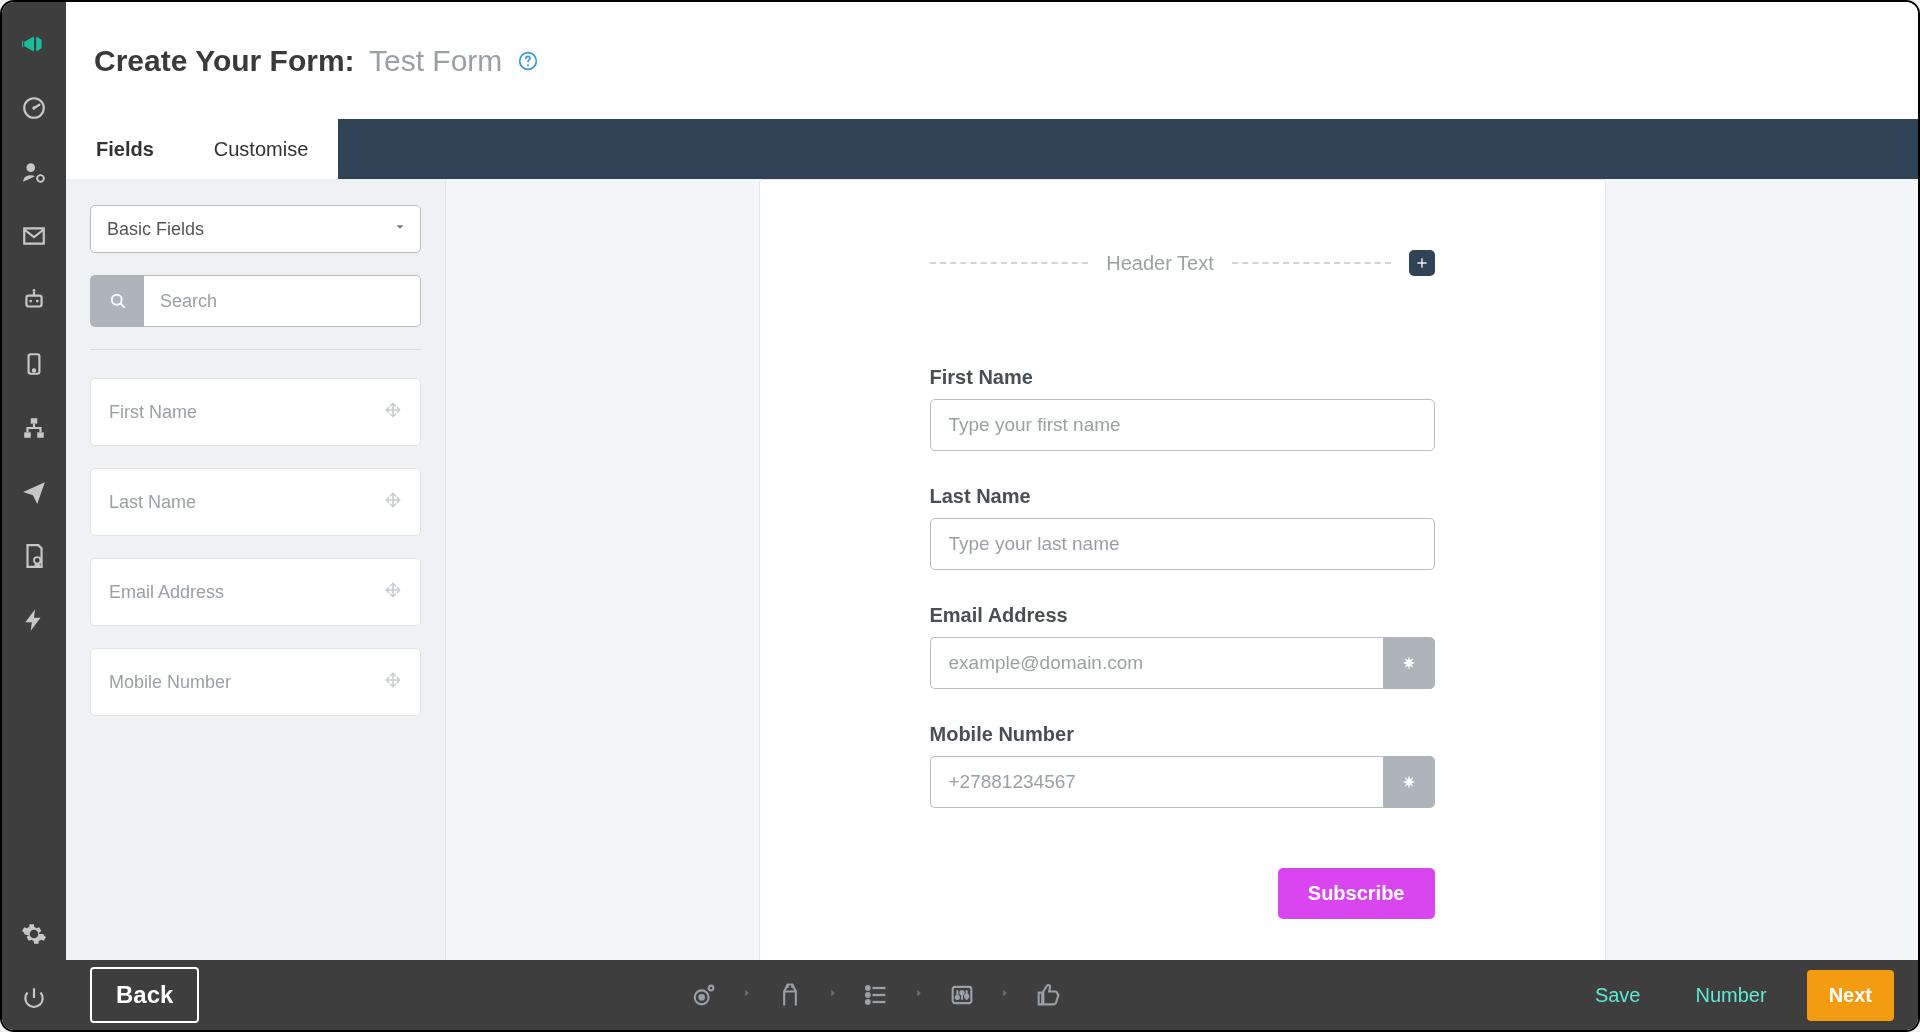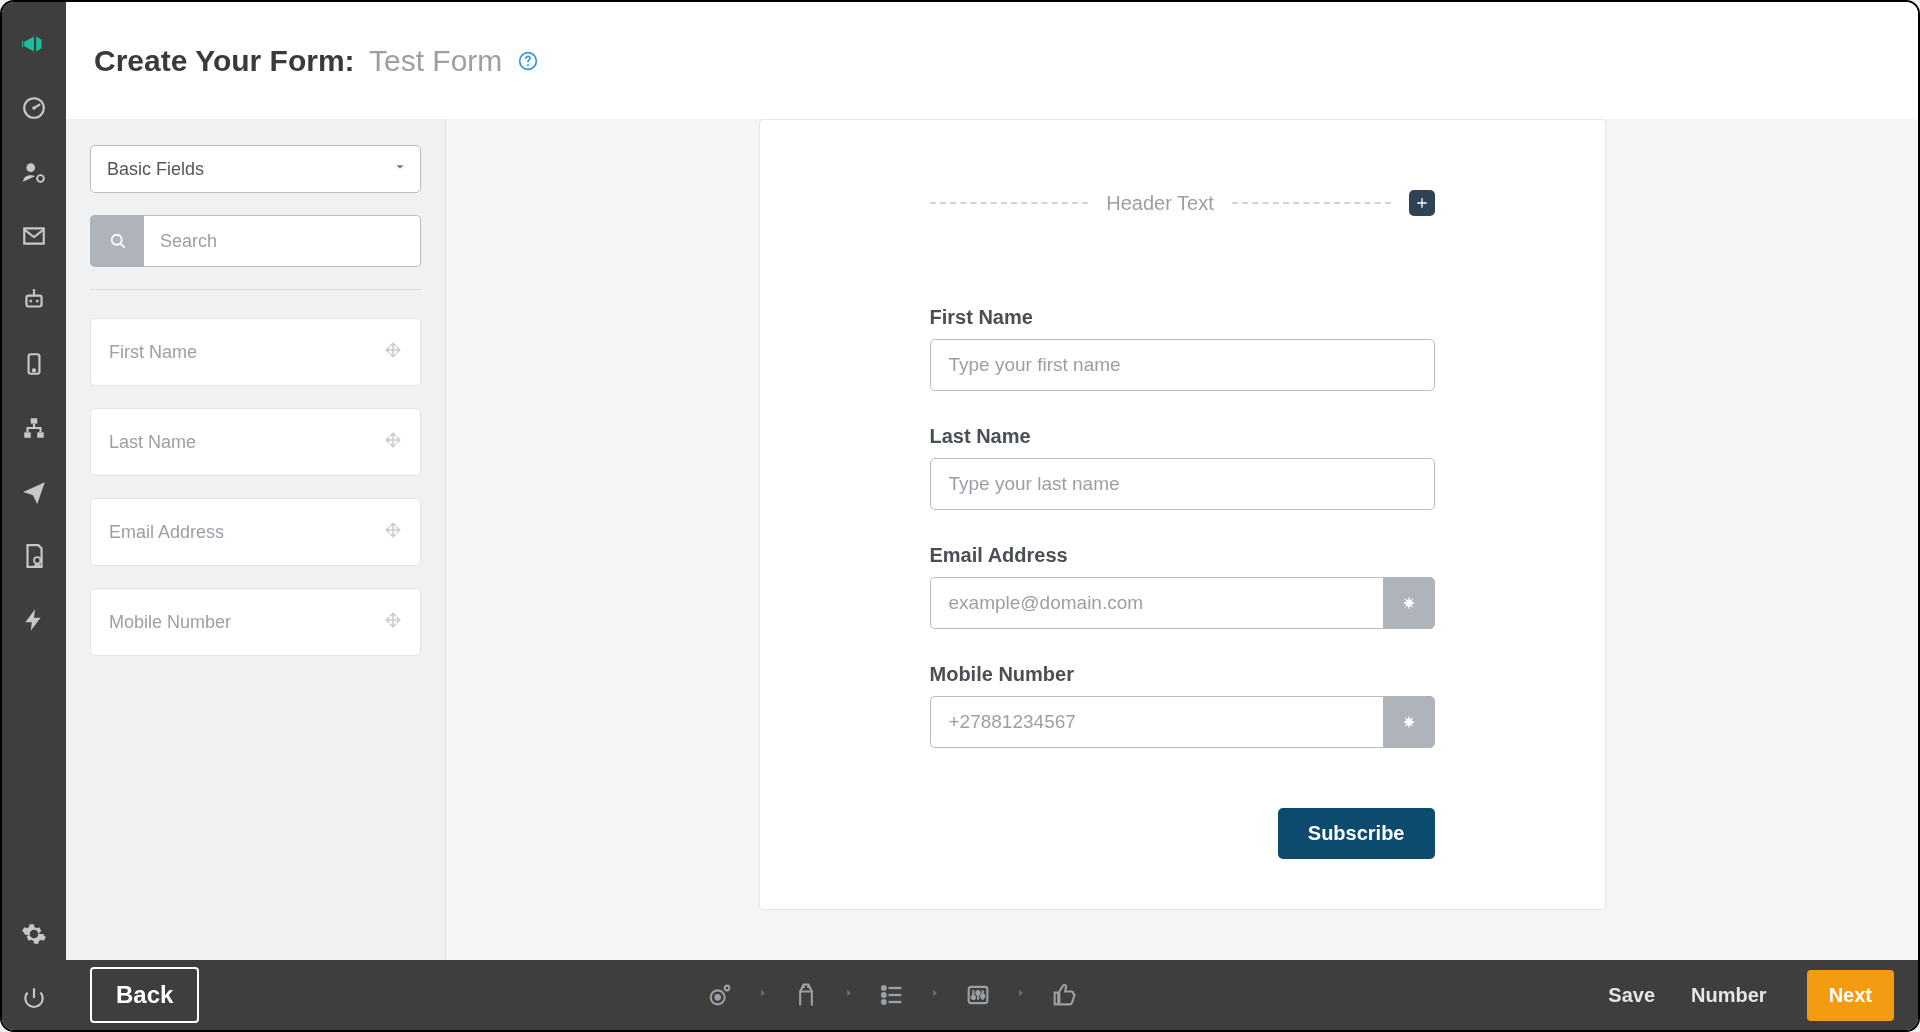--- a/index.html
+++ b/index.html
@@ -245,21 +245,21 @@
     height: 52px;
     background: #aeb4b9;
     border: 1px solid #aeb4b9;
     border-radius: 0 5px 5px 0;
     display: flex; align-items: center; justify-content: center;
     color: #fff;
   }
   .input-row.with-addon .form-input { border-radius: 5px 0 0 5px; border-right: none; }
   .submit-row { display: flex; justify-content: flex-end; margin-top: 60px; }
   .submit-btn {
-    background: #0c4a6e;
+    background: #d946ef;
     color: #fff;
     border: none;
     border-radius: 5px;
     font-size: 20px;
     font-weight: 600;
     padding: 14px 30px;
     cursor: pointer;
   }
 
   
@@ -284,25 +284,25 @@
   .footer-spacer { flex: 1; }
   .step-icons { display: flex; align-items: center; gap: 18px; }
   .step-btn {
     width: 36px; height: 36px;
     display: flex; align-items: center; justify-content: center;
     color: #9aa0a6;
     cursor: pointer;
   }
   .step-sep { color: #6b7074; }
   .footer-link {
-    color: #e5e5e5;
+    color: #5eead4;
     font-size: 20px;
-    margin-left: 24px;
-    cursor: pointer;
-    font-weight: 700;
+    margin-left: 43px;
+    cursor: pointer;
+    font-weight: 400;
   }
   .next-btn {
     background: #f39c12;
     color: #fff;
     border: none;
     border-radius: 4px;
     font-size: 20px;
     font-weight: 700;
     padding: 14px 22px;
     margin-left: 28px;
@@ -403,20 +403,24 @@
       </div>
       <span class="help-badge">
         <svg width="20" height="20" viewBox="0 0 24 24" fill="currentColor">
             <circle cx="12" cy="12" r="10" fill="none" stroke="currentColor" stroke-width="2"></circle>
             <path d="M9.5 9a2.5 2.5 0 115 0c0 1.5-2.5 1.8-2.5 3.5" fill="none" stroke="currentColor" stroke-width="2" stroke-linecap="round"></path>
             <circle cx="12" cy="17" r="1.2"></circle>
           </svg>
       </span>
     </div>
 
+    <div class="ribbon">
+      <div class="tab active">Fields</div>
+      <div class="tab inactive">Customise</div>
+    </div>
 
     <div class="builder-area">
 
       <aside class="fields-panel">
         <div class="select-wrap">
           <select class="select">
             <option>Basic Fields</option>
           </select>
           <span class="select-caret">
             <svg width="14" height="14" viewBox="0 0 24 24" fill="currentColor">

